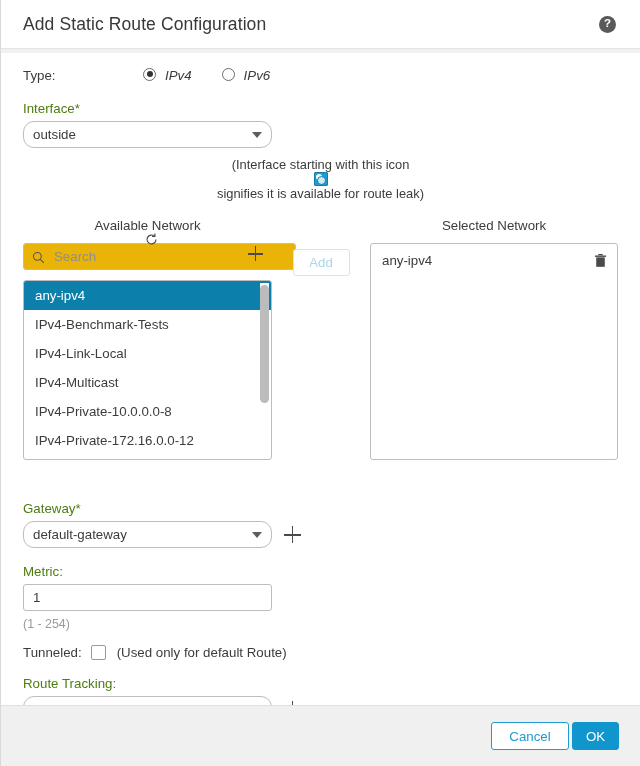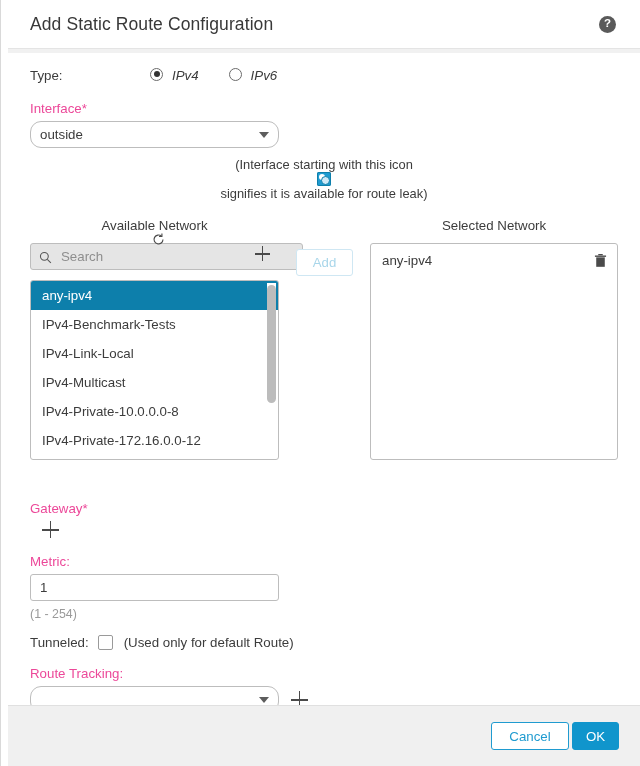--- a/index.html
+++ b/index.html
@@ -9,21 +9,21 @@
     font-family: "Liberation Sans", sans-serif;
     background: #ffffff;
     color: #3c3c3c;
     overflow: hidden;
     position: relative;
   }
   .dialog {
     position:absolute; left:0; top:0; width:640px; height:766px;
     background:#ffffff;
     border-left:1px solid #d9d9d9;
-    display:flex; flex-direction:column;padding-left:7px;
+    display:flex; flex-direction:column;
   }
   
   .header {
     height:48px; flex:0 0 48px;
     display:flex; align-items:center; justify-content:space-between;
     padding:0 18px 0 22px;
     background:#ffffff;
   }
   .header-title {
     font-size:17.5px; font-weight:400; color:#383838; letter-spacing:.1px;
@@ -54,21 +54,21 @@
     border:1px solid #6b6b6b; background:#fff;
     display:inline-flex; align-items:center; justify-content:center;
     margin-right:9px;
   }
   .radio.checked::after {
     content:""; width:6px; height:6px; border-radius:50%; background:#333;
   }
   .radio-label { font-size:13.3px; color:#3c3c3c; }
 
   
-  .field-label { font-size:13.3px; color:#ec4899; margin-top:16px; margin-bottom:5px; display:block; }
+  .field-label { font-size:13.3px; color:#4d7c0f; margin-top:16px; margin-bottom:5px; display:block; }
   .select {
     position:relative; width:249px; height:27px;
     border:1px solid #bdbdbd; border-radius:11px; background:#fff;
     display:flex; align-items:center; padding:0 9px;
     font-size:13.3px; color:#3c3c3c; cursor:pointer;
   }
   .select .caret {
     position:absolute; right:9px; top:50%; transform:translateY(-50%);
     width:0;height:0;border-left:5px solid transparent;border-right:5px solid transparent;
     border-top:6px solid #5d5d5d;
@@ -112,21 +112,21 @@
 
   .plus-std {
     width:17px;height:17px; position:relative; cursor:pointer; margin-left:12px; flex:0 0 17px;
   }
   .plus-std::before,.plus-std::after{ content:""; position:absolute; background:#4a4a4a; }
   .plus-std::before{ left:0; top:8px; width:17px; height:1.5px; }
   .plus-std::after{ top:0; left:7.75px; width:1.5px; height:17px; }
 
   .search-box {
     width:273px; height:27px; border:1px solid #bdbdbd; border-radius:3px;
-    background:#e5e5e5; display:flex; align-items:center; padding:0 8px;
+    background:#eab308; display:flex; align-items:center; padding:0 8px;
   }
   .search-icon { width:13px;height:13px;margin-right:7px; flex:0 0 13px; }
   .search-input {
     border:none; outline:none; font-size:13.3px; font-family:inherit;
     color:#3c3c3c; width:100%; background:transparent;
   }
   .search-input::placeholder { color:#8e8e8e; }
 
   .list-box {
     width:249px; height:180px; margin-top:10px;
@@ -286,20 +286,24 @@
             </span>
           </div>
         </div>
       </div>
 
     </div>
 
     <div class="bottom">
       <label class="field-label" style="margin-top:0;">Gateway*</label>
       <div class="inline">
+        <div class="select">
+          <span>default-gateway</span>
+          <span class="caret"></span>
+        </div>
         <span class="plus-std"></span>
       </div>
 
       <label class="field-label">Metric:</label>
       <input class="text-input" type="text" value="1" style="">
       <div class="note">(1 - 254)</div>
 
       <div class="tunnel-row">
         <span class="label">Tunneled:</span>
         <span class="checkbox"></span>

